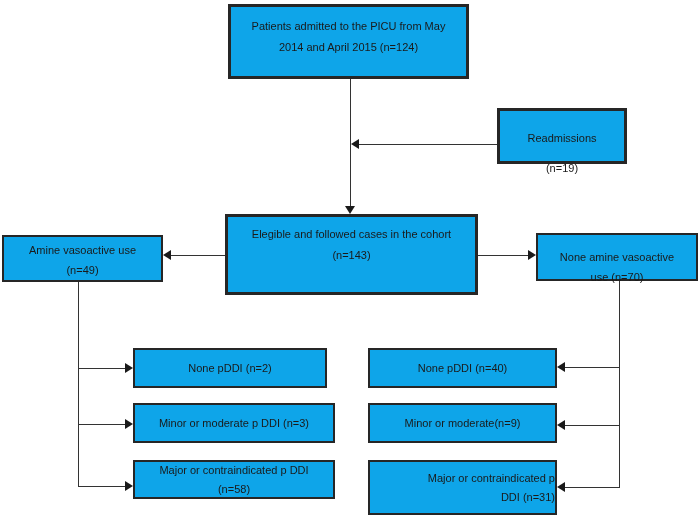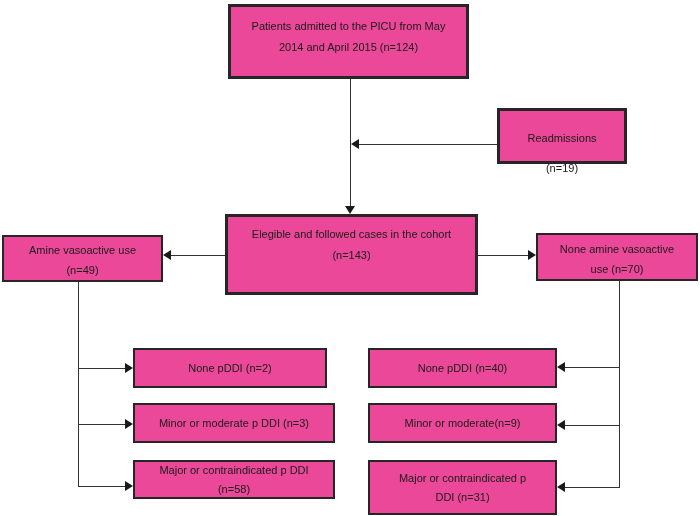--- a/index.html
+++ b/index.html
@@ -12,46 +12,46 @@
     width: 700px;
     height: 516px;
     background: #ffffff;
     font-family: "Liberation Sans", sans-serif;
     color: #1a1a1a;
     overflow: hidden;
   }
   .box {
     position: absolute;
     box-sizing: border-box;
-    background: #ec4899;
+    background: #0ea5e9;
     border: 3px solid #262626;
     text-align: center;
     font-size: 11px;
     color: #1a1a1a;
   }
   .box.thin { border-width: 2px; }
   .box .bline { width: 100%; }
 
   
   .b-top      { left: 228px; top: 4px;   width: 241px; height: 75px; padding-top: 9px;  line-height: 21px; }
   .b-readm    { left: 497px; top: 108px; width: 130px; height: 56px; padding-top: 12px;  line-height: 30px; text-align: center; }
   .b-cohort   { left: 225px; top: 214px; width: 253px; height: 81px; padding-top: 7px;  line-height: 21px; }
   .b-amine    { left: 2px;   top: 235px; width: 161px; height: 47px; padding-top: 3px;  line-height: 20px; }
-  .b-noamine  { left: 536px; top: 233px; width: 162px; height: 48px; padding-top: 4px;  line-height: 20px; }
+  .b-noamine  { left: 536px; top: 233px; width: 162px; height: 48px; padding-top: 12px;  line-height: 20px; }
   .b-flex {
     display: flex; flex-direction: column;
     align-items: center; justify-content: center;
     line-height: 19px;
   }
   .b-bl1 { left: 133px; top: 348px; width: 194px; height: 40px; }
   .b-bl2 { left: 133px; top: 403px; width: 202px; height: 40px; }
   .b-bl3 { left: 133px; top: 460px; width: 202px; height: 39px; }
   .b-br1 { left: 368px; top: 348px; width: 189px; height: 40px; }
   .b-br2 { left: 368px; top: 403px; width: 189px; height: 40px; }
-  .b-br3 { left: 368px; top: 460px; width: 189px; height: 55px; }
+  .b-br3 { left: 368px; top: 460px; width: 189px; height: 55px; text-align: right; }
 
   
   .hline, .vline { position: absolute; background: #333333; }
   .hline { height: 1px; }
   .vline { width: 1px; }
 
   
   .arr { position: absolute; width: 0; height: 0; }
   .arr-down  { border-left: 5px solid transparent; border-right: 5px solid transparent; border-top: 8px solid #1a1a1a; }
   .arr-left  { border-top: 5px solid transparent; border-bottom: 5px solid transparent; border-right: 8px solid #1a1a1a; }

